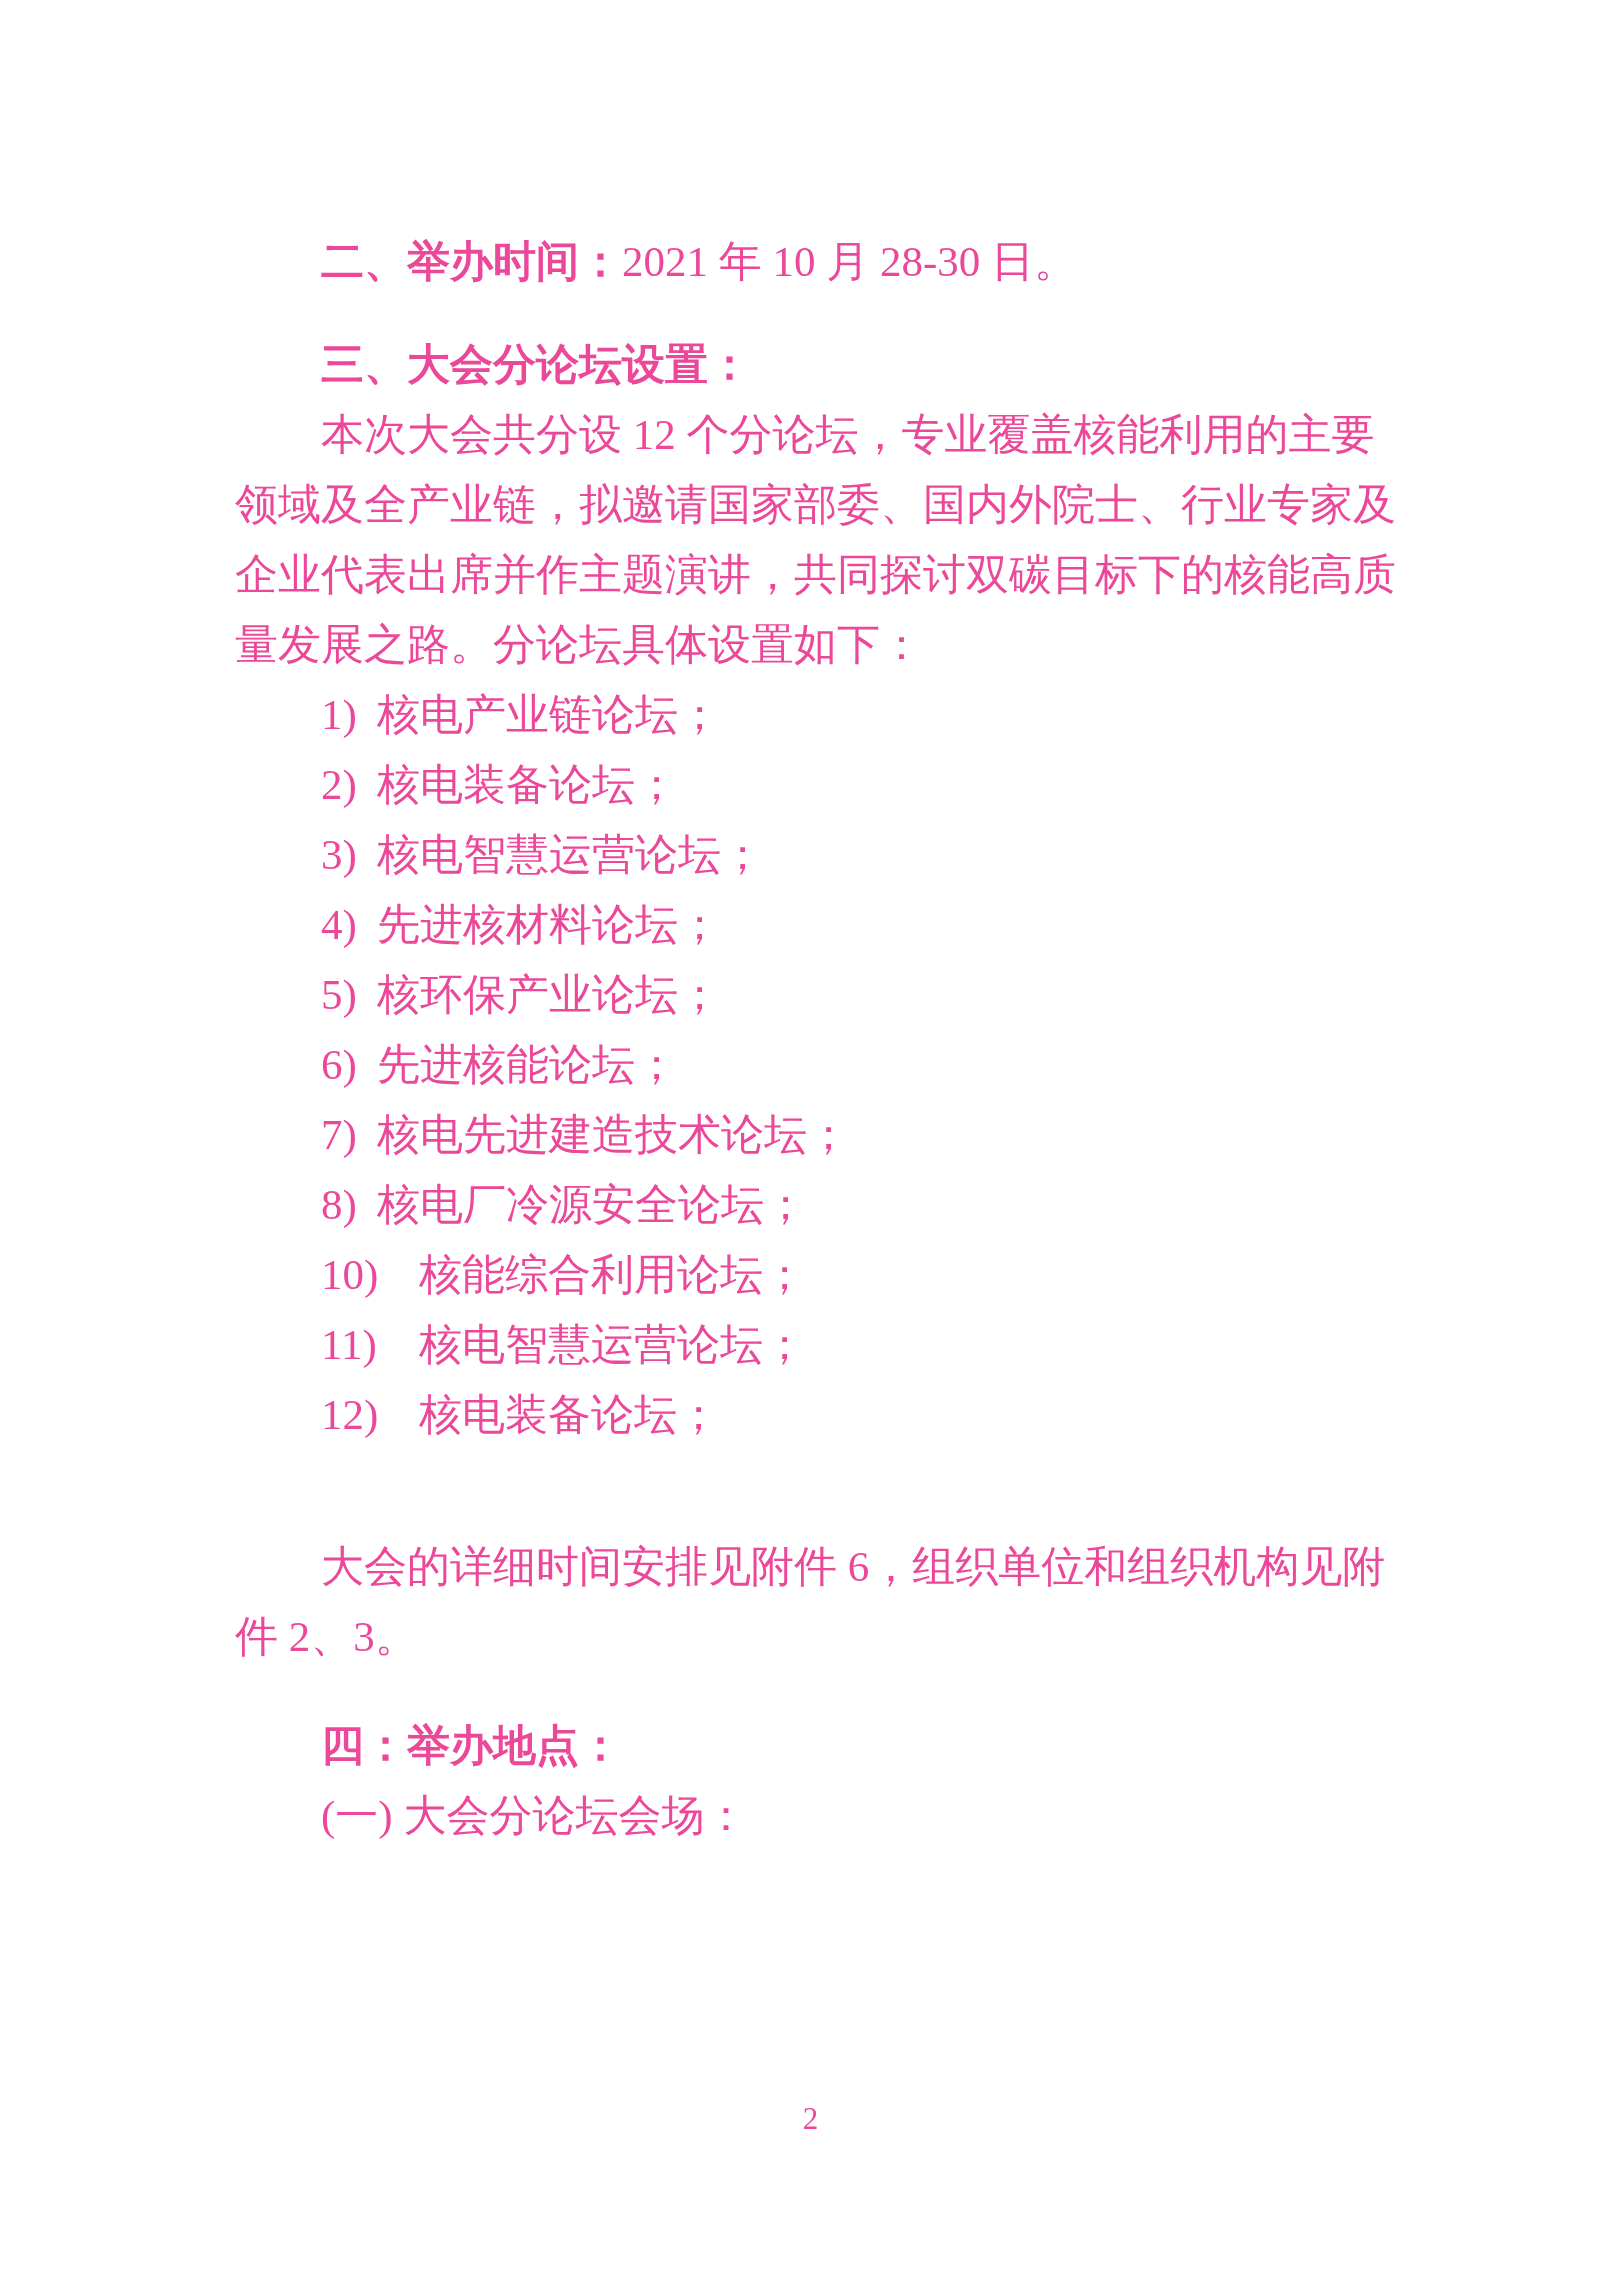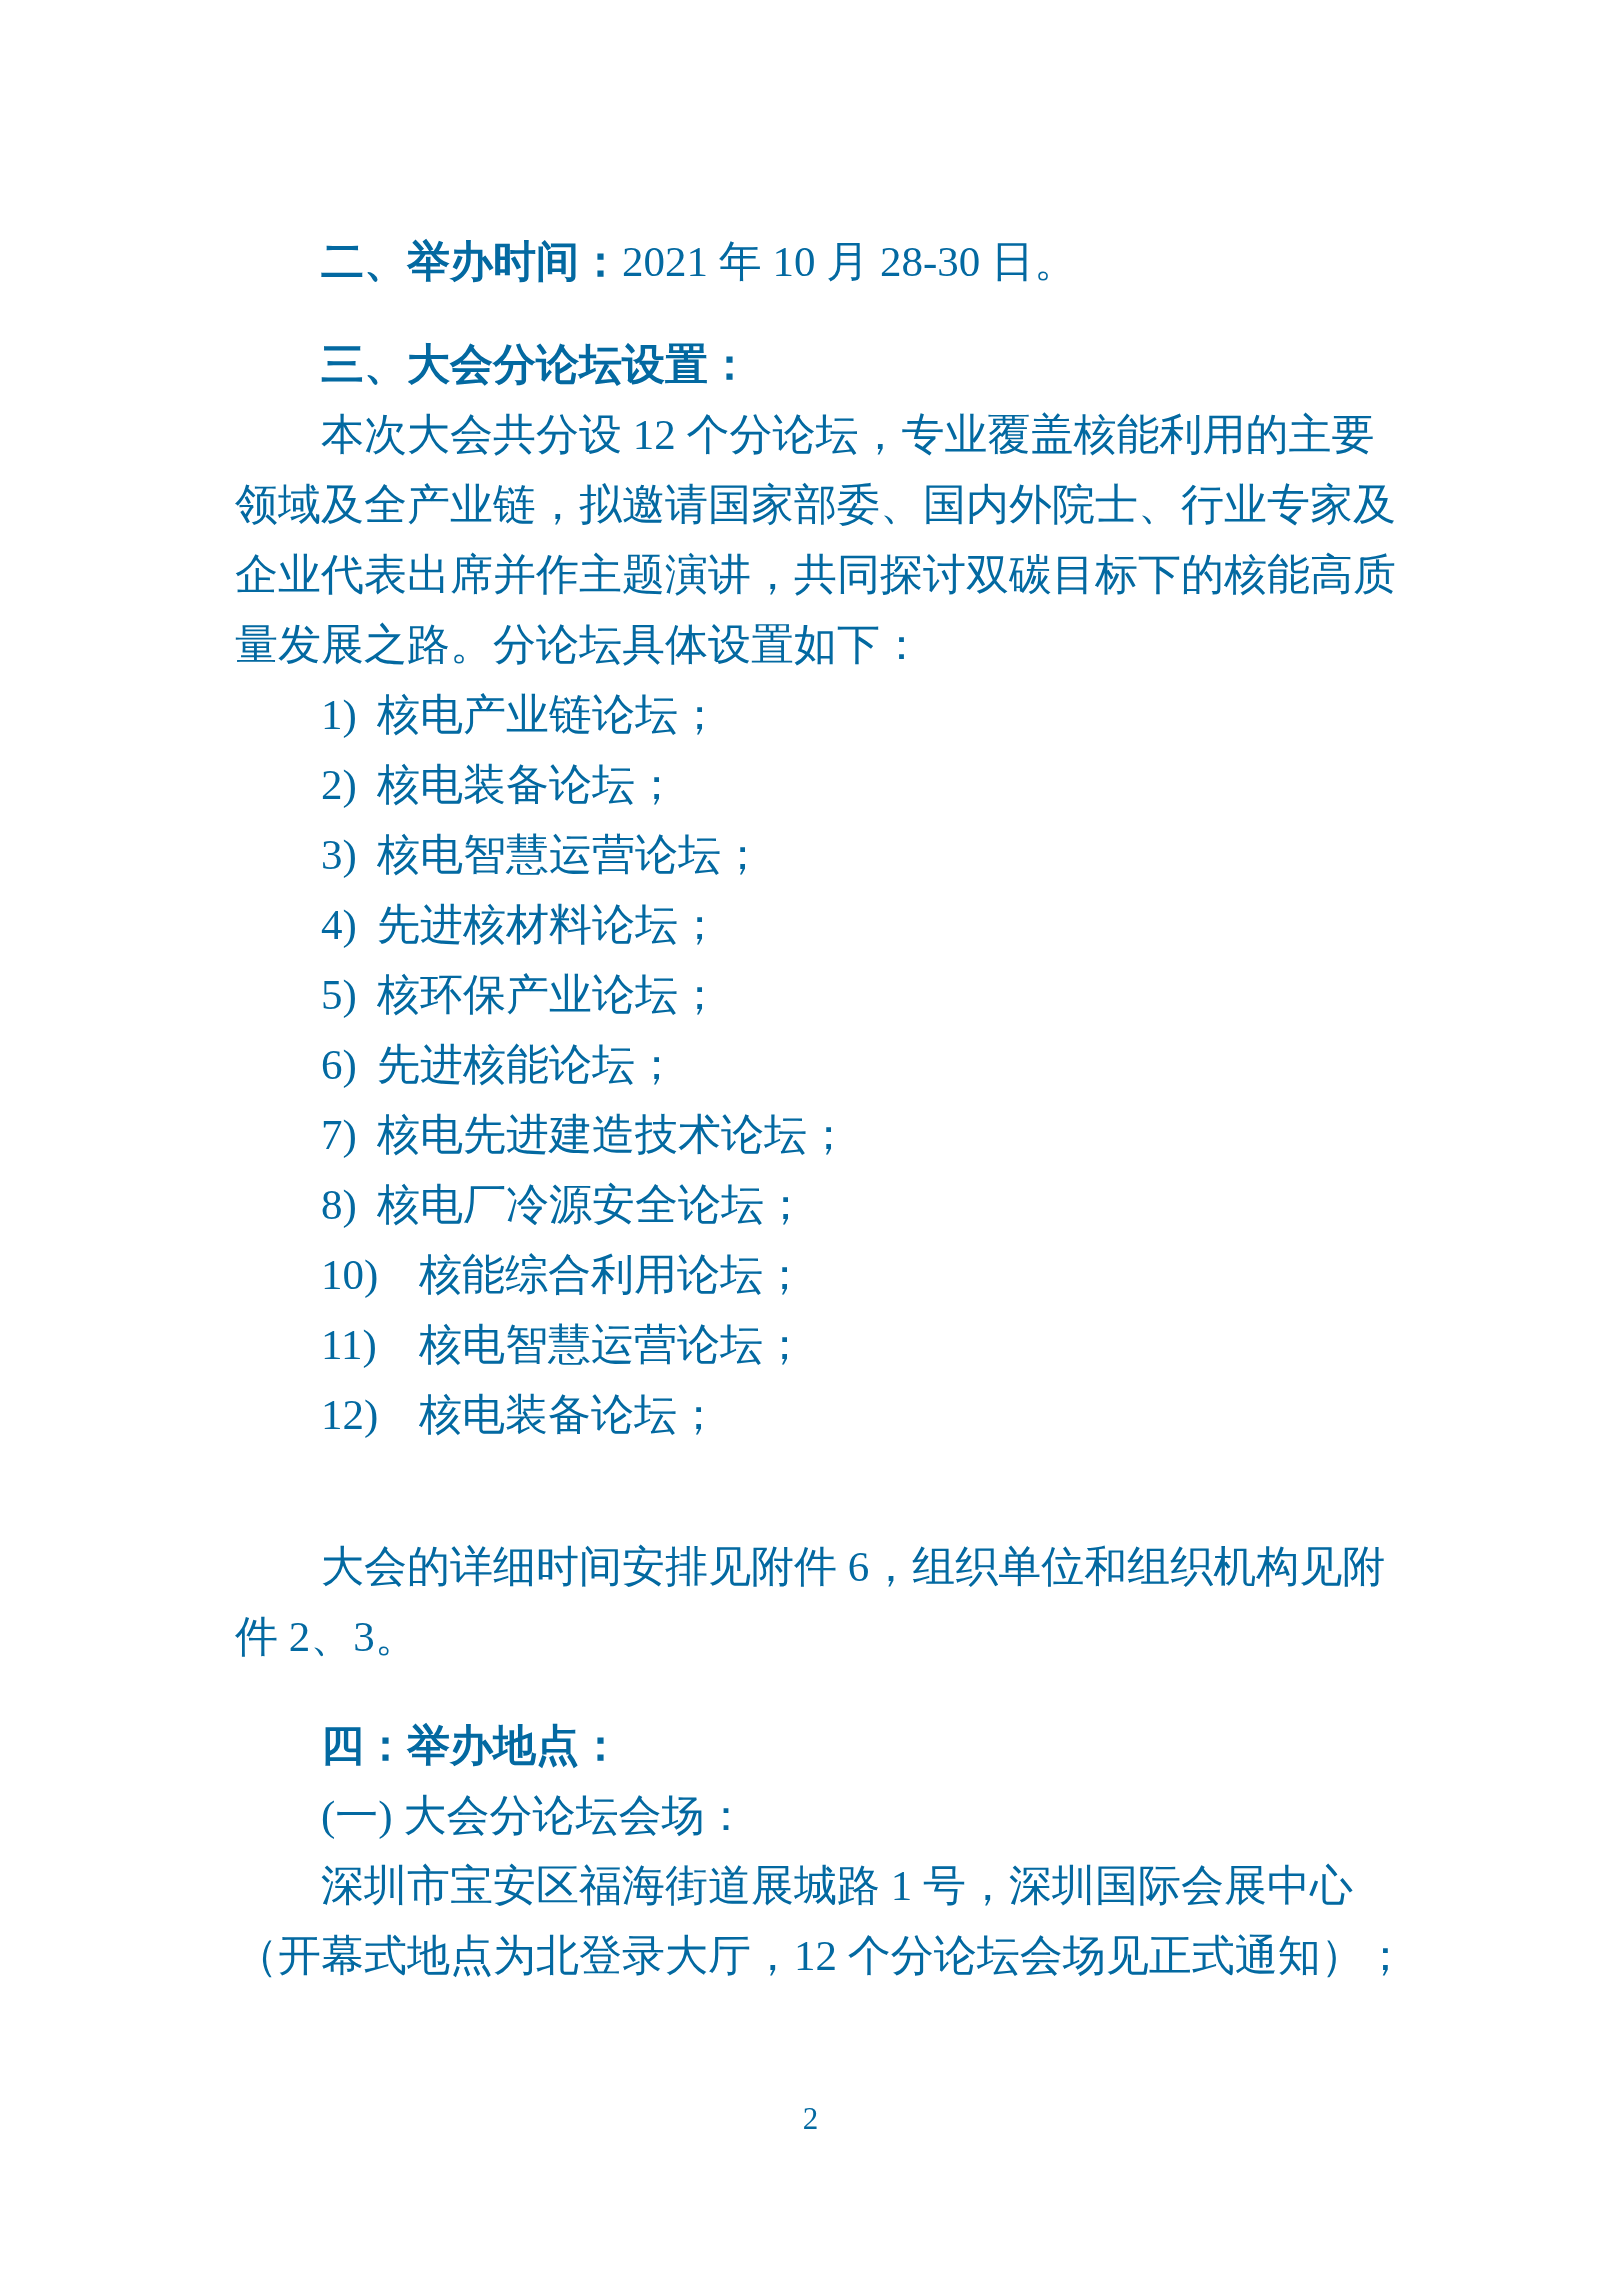--- a/index.html
+++ b/index.html
@@ -5,21 +5,21 @@
   html, body {
     margin: 0;
     padding: 0;
     background: #ffffff;
   }
   .page {
     position: relative;
     width: 1621px;
     height: 2293px;
     background: #ffffff;
-    color: #0369a1;
+    color: #ec4899;
     font-family: "Liberation Serif", "DejaVu Serif", serif;
     overflow: hidden;
   }
   .content {
     position: absolute;
     left: 235px;
     top: 227px;
     width: 1157px;
   }
   .line {
@@ -100,22 +100,18 @@
 
     <div class="attachment">
       <div class="line indent">大会的详细时间安排见附件 6，组织单位和组织机构见附</div>
       <div class="line">件 2、3。</div>
     </div>
 
     <div class="line indent bold heading-venue">四：举办地点：</div>
 
     <div class="line indent">(一) 大会分论坛会场：</div>
 
-    <div>
-      <div class="line indent">深圳市宝安区福海街道展城路 1 号，深圳国际会展中心</div>
-      <div class="line">（开幕式地点为北登录大厅，12 个分论坛会场见正式通知）；</div>
-    </div>
 
   </div>
 
   <div class="page-number">2</div>
 </div>
 
 
 </body></html>

